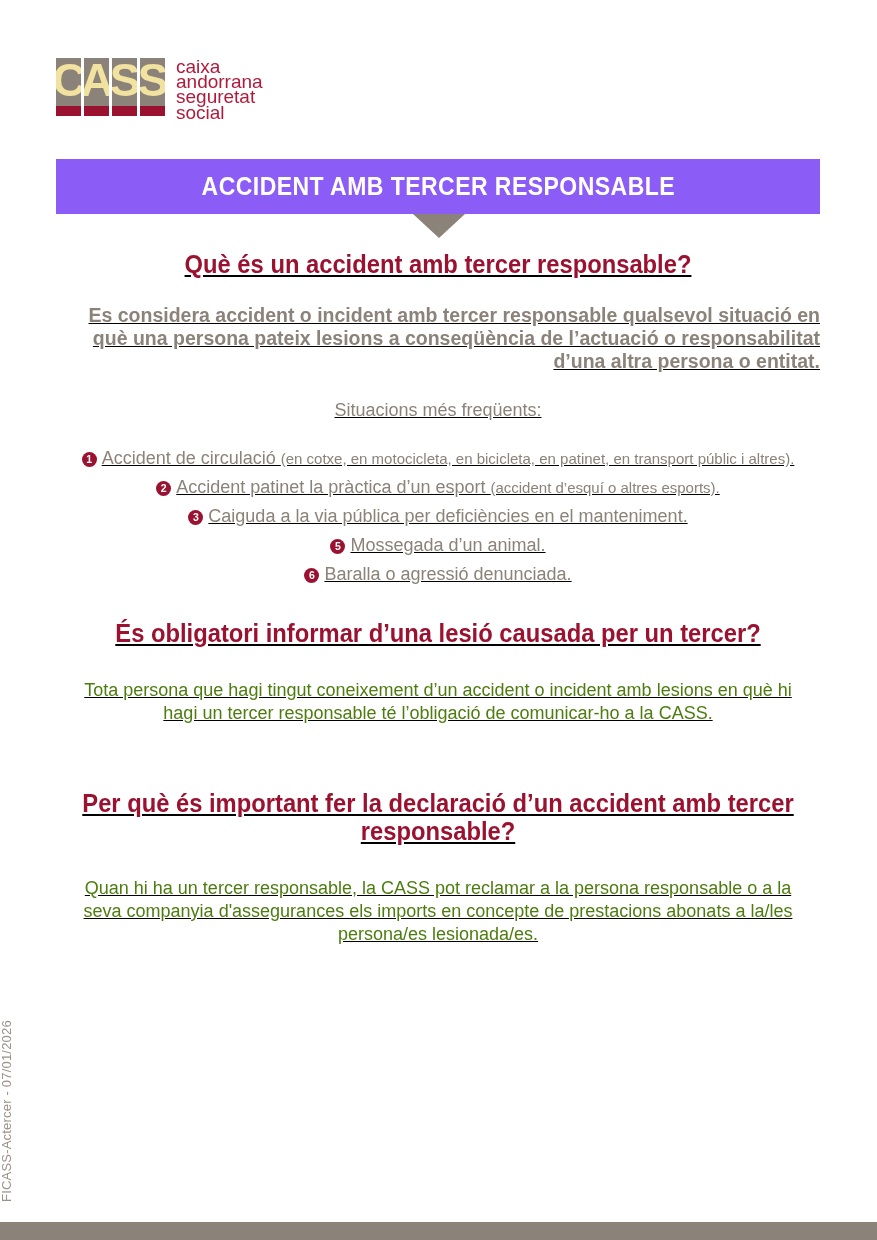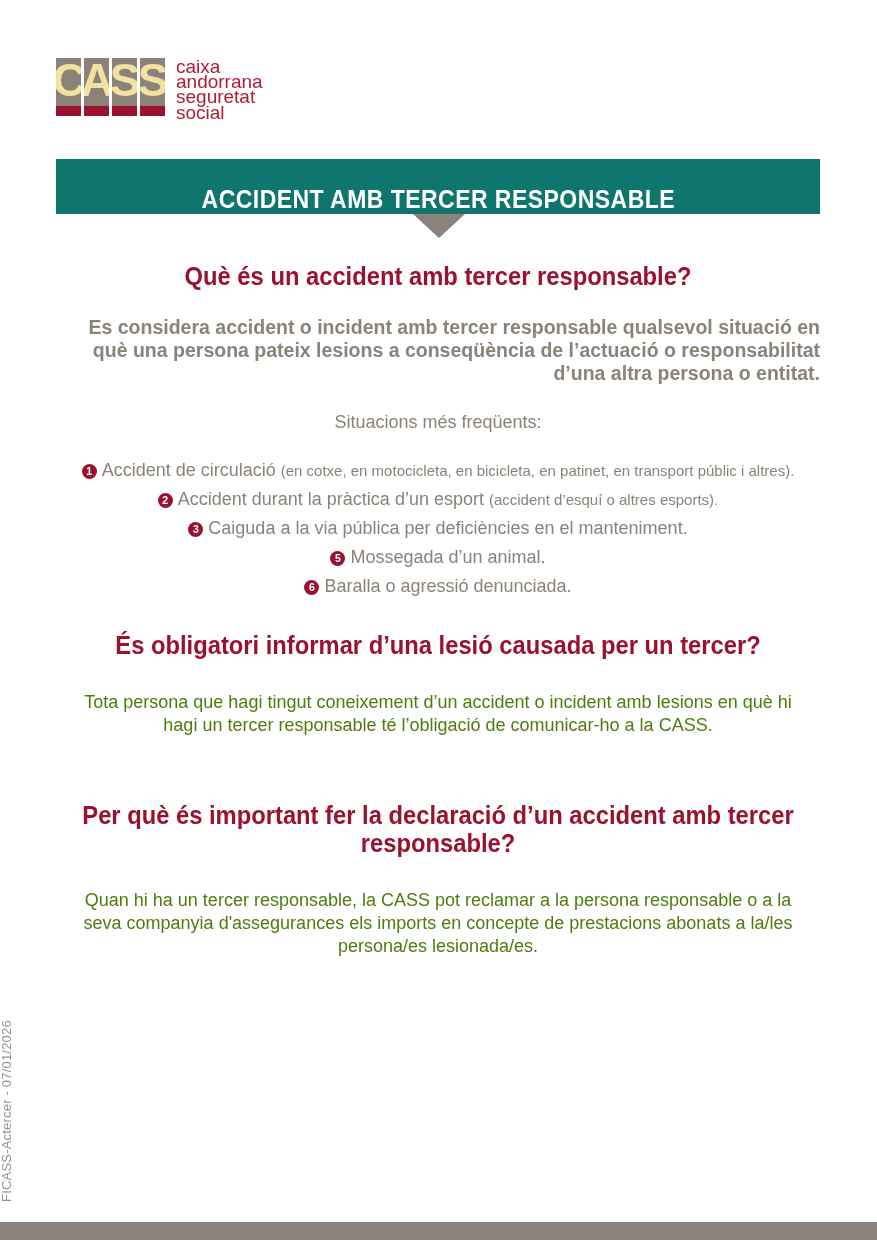--- a/index.html
+++ b/index.html
@@ -71,23 +71,23 @@
   }
   .logo-tagline div { white-space: nowrap; }
 
   
   .banner {
     position: absolute;
     left: 56px;
     top: 159px;
     width: 764px;
     height: 55px;
-    background: #0f766e;
+    background: #8b5cf6;
     display: flex;
-    align-items: flex-end;
+    align-items: center;
     justify-content: center;
   }
   .banner-title {
     color: #ffffff;
     font-family: "Liberation Sans", sans-serif;
     font-weight: 700;
     font-size: 25px;
     letter-spacing: 0.5px;
     text-align: center;
     transform: scaleX(0.92);
@@ -101,23 +101,24 @@
     height: 0;
     border-left: 26px solid transparent;
     border-right: 26px solid transparent;
     border-top: 24px solid #8b8279;
   }
 
   
   .content {
     position: absolute;
     left: 56px;
-    top: 262px;
+    top: 250px;
     width: 764px;
     text-align: center;
+    text-decoration: underline;
   }
 
   h2.section-heading {
     color: #9b1230;
     font-family: "Liberation Sans", sans-serif;
     font-weight: 700;
     font-size: 25px;
     line-height: 28px;
     margin: 0;
     padding: 0;
@@ -266,21 +267,21 @@
     <p class="lead">Es considera accident o incident amb tercer responsable qualsevol situació  en què una persona pateix lesions a conseqüència de l’actuació o responsabilitat d’una altra persona o entitat.</p>
     <div class="sp-26"></div>
     <p class="intro-line">Situacions més freqüents:</p>
     <div class="sp-22"></div>
 
     <ol class="situations">
       <li>
         <span class="num-badge">1</span><span>Accident de circulació </span><span class="item-note">(en cotxe, en motocicleta, en bicicleta, en patinet, en transport públic i altres).</span>
       </li>
       <li>
-        <span class="num-badge">2</span><span>Accident durant la pràctica d’un esport </span><span class="item-note">(accident d’esquí o altres esports).</span>
+        <span class="num-badge">2</span><span>Accident patinet la pràctica d’un esport </span><span class="item-note">(accident d’esquí o altres esports).</span>
       </li>
       <li>
         <span class="num-badge">3</span><span>Caiguda a la via pública per deficiències en el manteniment.</span><span class="item-note"></span>
       </li>
       <li>
         <span class="num-badge">5</span><span>Mossegada d’un animal.</span><span class="item-note"></span>
       </li>
       <li>
         <span class="num-badge">6</span><span>Baralla o agressió denunciada.</span><span class="item-note"></span>
       </li>

